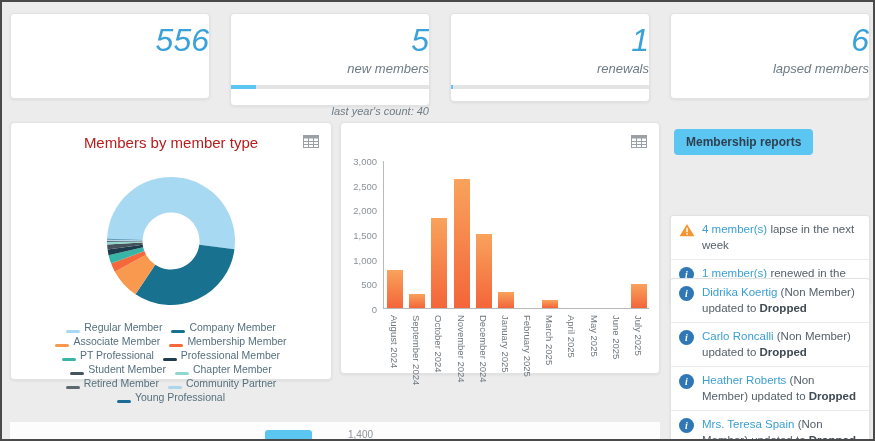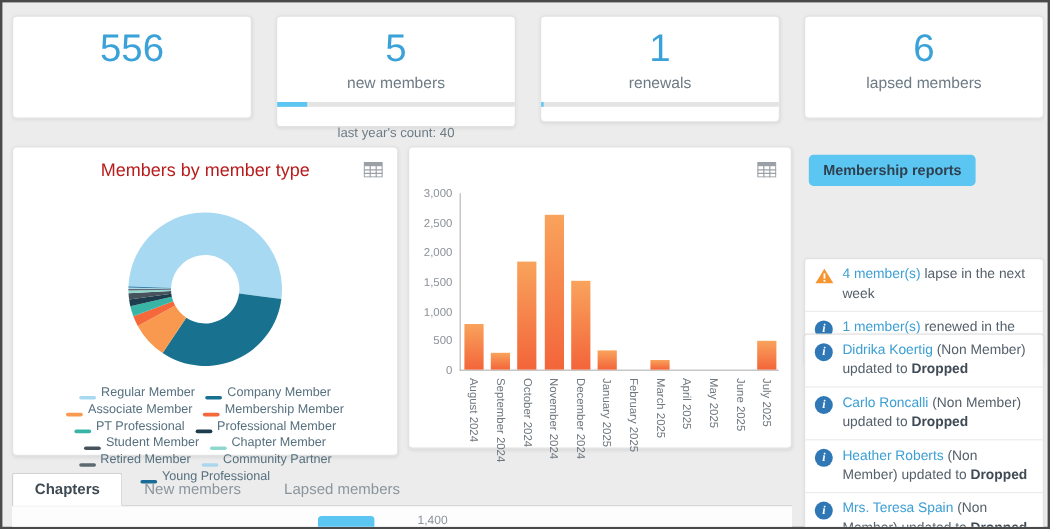--- a/index.html
+++ b/index.html
@@ -7,21 +7,21 @@
   body { font-family:"Liberation Sans", sans-serif; background:#fff; }
   .page {
     position:relative; width:875px; height:441px;
     background:#ececec; border:2px solid #4a4a4a; overflow:hidden;
   }
   .card {
     position:absolute; background:#fff; border:1px solid #e2e2e2;
     border-radius:4px; box-shadow:0 1px 3px rgba(0,0,0,.07);
   }
   
-  .stat-card { text-align:center; }
+  .stat-card { text-align:right;font-style:italic; }
   .stat-value { font-size:32px; color:#3aa2d8; margin-top:8px; line-height:1.15; }
   .stat-label { font-size:13px; color:#6e7b85; margin-top:2px; }
   .progress-track { position:relative; height:4px; background:#e4e4e4; margin-top:9px; width:100%; }
   .progress-fill { position:absolute; left:0; top:0; height:4px; background:#5bc6f2; }
   .stat-footnote { font-size:11px; color:#6e7b85; margin-top:16px; }
   
   .chart-title { text-align:center; font-size:15px; color:#b91c1c; padding-top:11px; }
   .table-icon { position:absolute; top:12px; right:12px; width:16px; height:13px; cursor:pointer; }
   
   .donut-wrap { display:flex; justify-content:center; margin-top:24px; }
@@ -243,24 +243,19 @@
       <span class="hicon"><span class="info-circle">i</span></span>
       <span class="htext"><a>Heather Roberts</a><span> (Non Member) updated to </span><b>Dropped</b></span>
     </div>
     <div class="hrow">
       <span class="hicon"><span class="info-circle">i</span></span>
       <span class="htext"><a>Mrs. Teresa Spain</a><span> (Non Member) updated to </span><b>Dropped</b></span>
     </div>
 
   </div>
 
-  <div class="tabbar">
-    <span class="tab active">Chapters</span>
-    <span class="tab">New members</span>
-    <span class="tab">Lapsed members</span>
-  </div>
   <div class="bottom-panel">
     <button class="preview-btn"></button>
     <span class="preview-ytick">1,400</span>
     <span class="preview-gridline"></span>
   </div>
 
 </div>
 
 </body></html>

